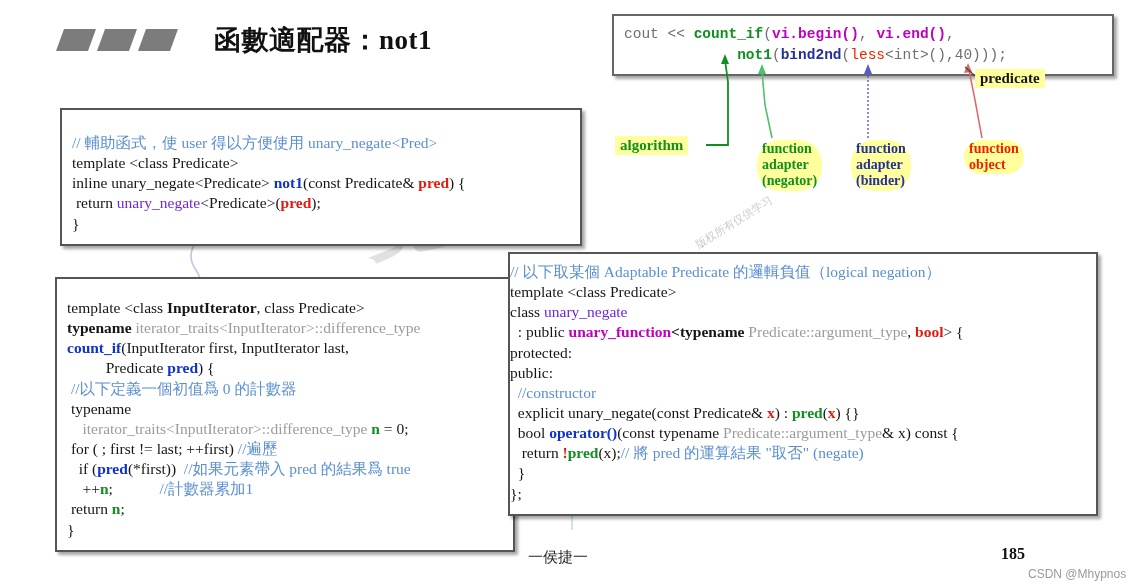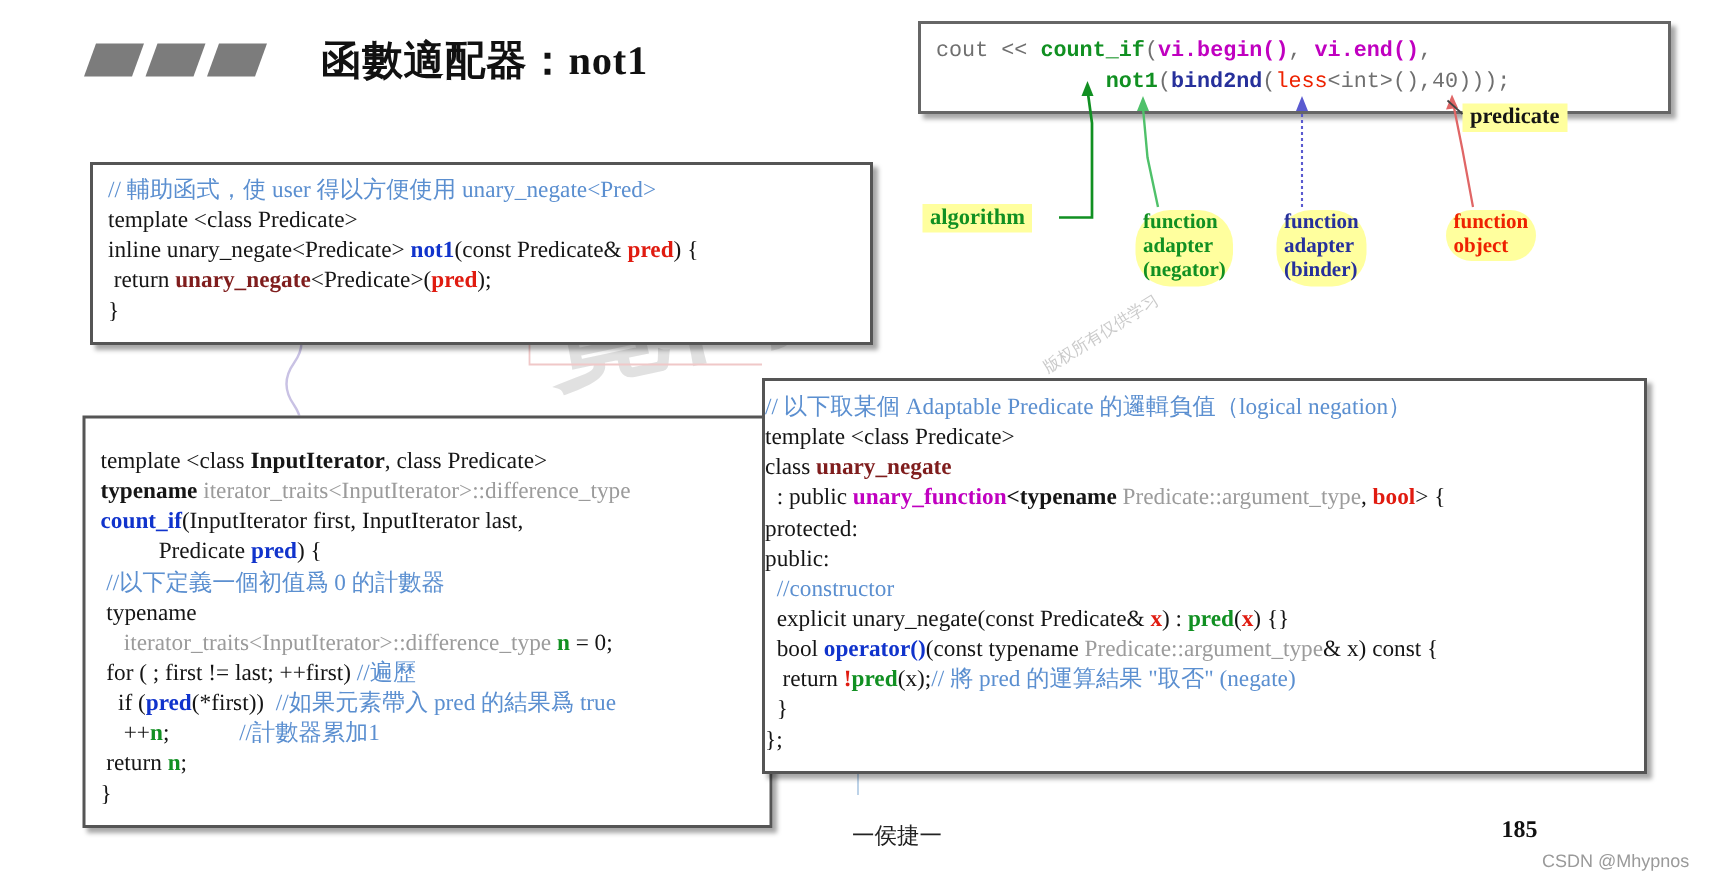--- a/index.html
+++ b/index.html
@@ -30,47 +30,47 @@
 
   
   .c-com{color:#5b8fd0;}        
   .c-comg{color:#6f6f6f;}       
   .c-grey{color:#9b9b9b;}
   .c-blue{color:#1033cc;font-weight:bold;}
   .c-navy{color:#26309b;font-weight:bold;}
   .c-red{color:#e01b10;font-weight:bold;}
   .c-red2{color:#ee2200;font-weight:normal;}
   .c-green{color:#119022;font-weight:bold;}
-  .c-purple{color:#7f1d1d;font-weight:bold;}
+  .c-purple{color:#6d28d9;font-weight:normal;}
   .c-mag{color:#c000c0;font-weight:bold;}
   .c-blk{color:#151515;}
   .bold{font-weight:bold;}
 
   
   #snippet{left:612px;top:14px;width:482px;padding:8px 6px 8px 10px;
            font-size:14.5px;border:2px solid #666;}
   #snippet .ln{line-height:1.45;}
 
   
   .tag{position:absolute;background:#ffff9e;padding:1px 5px;
        font-weight:bold;font-size:15px;line-height:1.16;
        font-family:"Liberation Serif", serif;white-space:nowrap;}
   .tag.small{font-size:14px;border-radius:23px;}
 
   
-  #box-not1{left:60px;top:108px;width:500px;padding:7px 8px 10px 10px;font-size:15.5px;}
+  #box-not1{left:60px;top:108px;width:500px;padding:23px 8px 10px 10px;font-size:15.5px;}
 
   
   #box-countif{left:55px;top:277px;width:438px;padding:19px 8px 10px 10px;font-size:15.5px;}
 
   
   #box-negate{left:508px;top:252px;width:578px;padding:8px 8px 10px 0;font-size:15.5px;}
 
   
-  .footer-author{position:absolute;left:528px;top:548px;font-size:15px;color:#222;margin-left:40px;}
+  .footer-author{position:absolute;left:528px;top:548px;font-size:15px;color:#222;}
   .footer-page{position:absolute;left:1001px;top:545px;font-size:16px;font-weight:bold;color:#111;}
   .footer-csdn{position:absolute;left:1028px;top:567px;font-size:12px;color:#9a9a9a;
                font-family:"Liberation Sans", sans-serif;}
 
   
   .wm{position:absolute;pointer-events:none;user-select:none;}
   .wm-net{left:360px;top:150px;font-size:84px;font-weight:bold;color:rgba(120,120,120,.22);
           font-family:"Liberation Serif", serif;transform:rotate(-12deg);letter-spacing:4px;}
   .wm-boo{left:190px;top:360px;font-size:88px;font-weight:bold;
           color:rgba(120,170,215,.34);font-family:"Liberation Sans", sans-serif;

